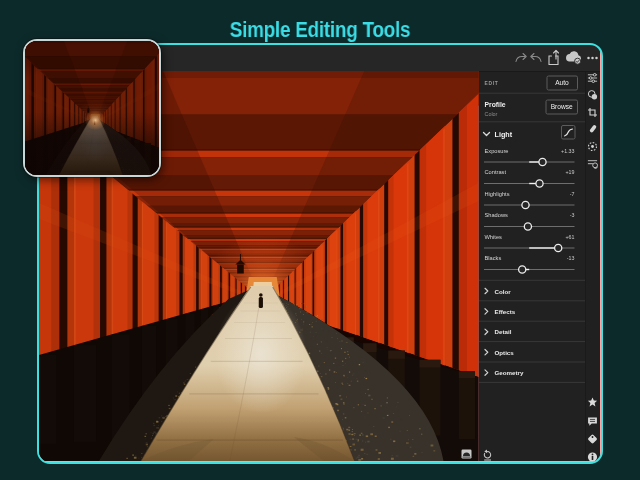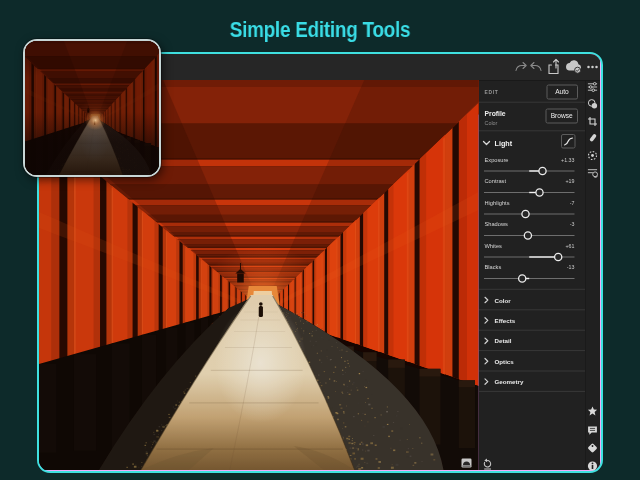--- a/index.html
+++ b/index.html
@@ -1,22 +1,22 @@
 <!DOCTYPE html>
 <html><head>
 <meta charset="utf-8">
 <style>
   * { margin:0; padding:0; box-sizing:border-box; }
   html,body { width:640px; height:480px; overflow:hidden; }
   body { background:#0d2a2a; font-family:"Liberation Sans", sans-serif; position:relative; transform:translateZ(0); }
   .title { position:absolute; left:0; top:17px; width:640px; text-align:center; will-change:transform;
            color:#3bdde6; font-size:22px; font-weight:bold; letter-spacing:-0.3px;
            transform:scaleX(0.86); }
-  .win { position:absolute; left:37px; top:52px; width:566px; height:421px; transform:translateZ(0);
-         background:#f0abfc; border:2.5px solid #3fe0e0; border-radius:13px; overflow:hidden; }
+  .win { position:absolute; left:37px; top:43px; width:566px; height:421px; transform:translateZ(0);
+         background:#fca5a5; border:2.5px solid #3fe0e0; border-radius:13px; overflow:hidden; }
   
   .topbar { position:absolute; left:0; top:0; width:561px; height:25.5px; background:#262626; }
   .photo { position:absolute; left:0; top:25.5px; width:439.5px; height:390px; }
   .panel { position:absolute; left:439.5px; top:25.5px; width:106.5px; height:390px;
            background:#212121; border-top:1px solid #191919; }
   .tools { position:absolute; left:546px; top:25.5px; width:15px; height:390px;
            background:#202020; border-left:1px solid #1a1a1a; border-top:1px solid #191919; }
   .thumb { position:absolute; left:22.5px; top:39px; width:138px; height:138px;
            border:2px solid #c7d6d6; border-radius:14px; overflow:hidden; background:#140500;
            box-shadow:0 0 0 1px rgba(0,0,0,0.3), 2px 3px 10px rgba(0,0,0,0.55); }

